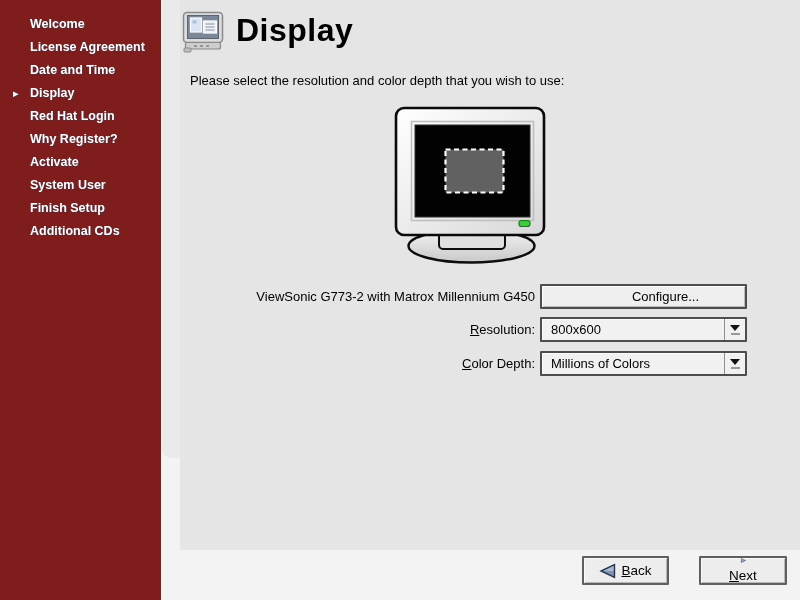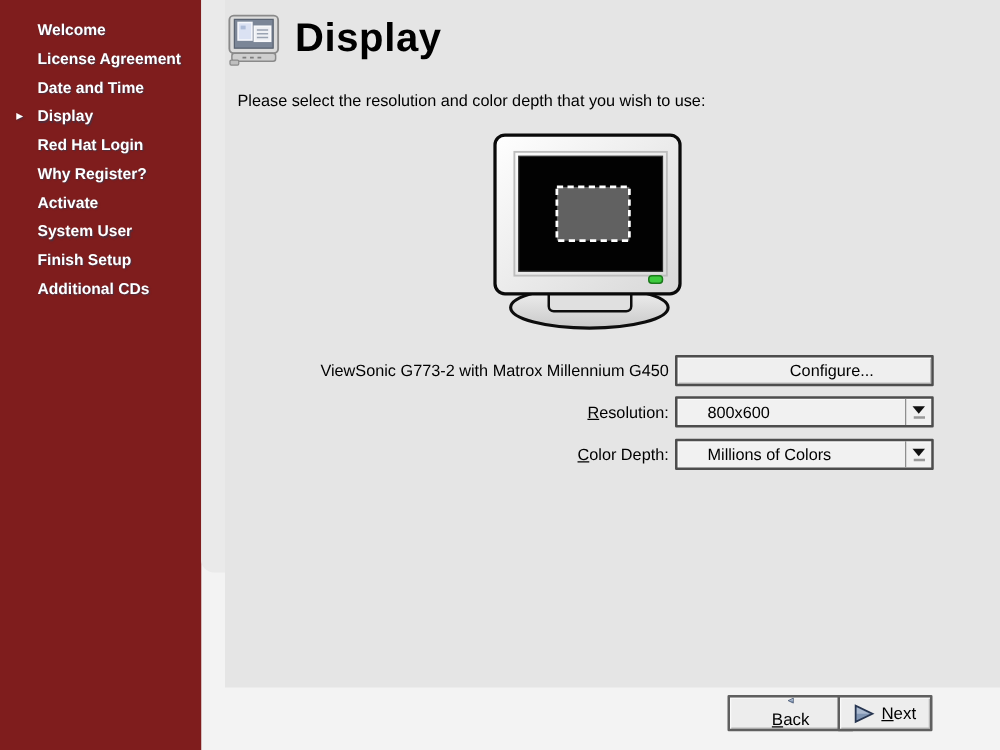--- a/index.html
+++ b/index.html
@@ -79,21 +79,21 @@
     background: #f1f1f1;
     border: 2px solid #4d4d4d;
     border-radius: 1px;
     box-shadow: inset 1px 1px 0 #fbfbfb;
     display: flex; align-items: stretch;
     font-size: 13px; color: #000;
     cursor: default;
   }
   .combo-value {
     flex: 1; display: flex; align-items: center;
-    padding-left: 24px; white-space: nowrap; overflow: hidden;
+    padding-left: 9px; white-space: nowrap; overflow: hidden;
   }
   .combo-arrow-cell {
     width: 21px;
     border-left: 1px solid #8f8f8f;
     display: flex; flex-direction: column;
     align-items: center; justify-content: center;
   }
   .arrow-down-tri {
     width: 0; height: 0;
     border-left: 5px solid transparent;
@@ -107,22 +107,22 @@
     position: absolute; top: 556px; height: 29px;
     background: #ededed;
     border: 2px solid #5f5f5f;
     border-radius: 1px;
     box-shadow: inset 1px 1px 0 #fafafa, inset -1px -1px 0 #b8b8b8;
     display: flex; align-items: center; justify-content: center;
     gap: 5px;
     font-size: 13.5px; color: #000;
     cursor: default;
   }
-  .nav-back { left: 582px; width: 101px; flex-direction: column; }
-  .nav-next { left: 670px; width: 76px; }
+  .nav-back { left: 582px; width: 87px; }
+  .nav-next { left: 699px; width: 88px; flex-direction: column; }
 </style>
 </head>
 <body>
 
 <div class="sidebar">
   <div class="step-item">Welcome</div>
   <div class="step-item">License Agreement</div>
   <div class="step-item">Date and Time</div>
   <div class="step-item">
     <span class="step-arrow">▸</span><span>Display</span>

